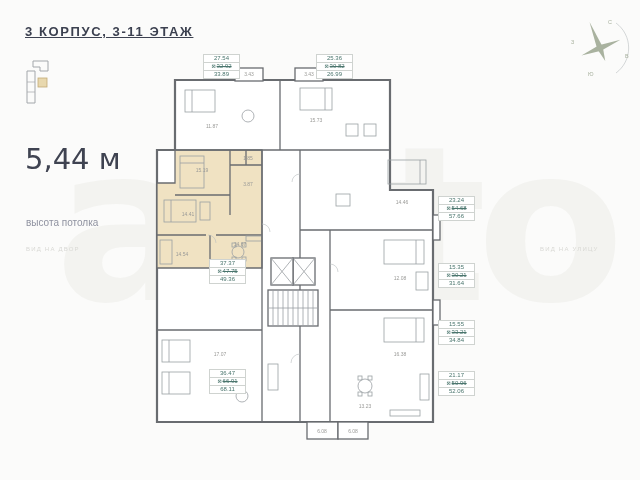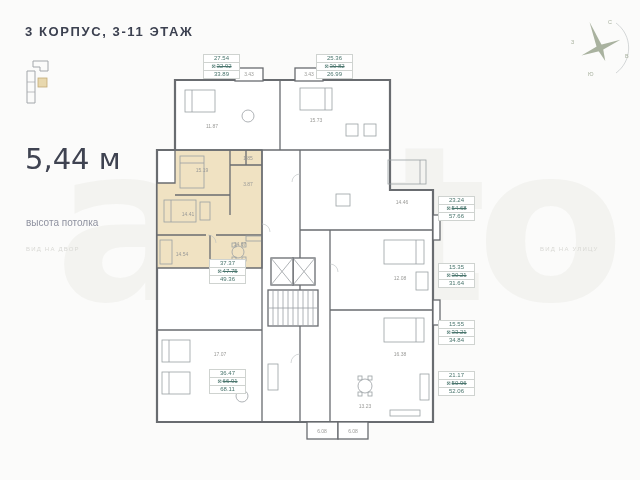--- a/index.html
+++ b/index.html
@@ -7,21 +7,21 @@
        background:#fbfbfa;font-family:"Liberation Sans",sans-serif;}
   .abs{position:absolute;}
 
   
   .watermark{left:55px;top:100px;font-size:215px;font-weight:bold;
              letter-spacing:-10px;color:#f3f3f0;z-index:0;
              font-family:"DejaVu Sans",sans-serif;user-select:none;}
 
   
   .hdr{left:25px;top:24px;font-size:13px;font-weight:bold;letter-spacing:1.6px;
-       color:#3c4150;z-index:3;}
+       color:#3c4150;z-index:3;text-decoration:underline;}
 
   
   .ceil-val{left:25px;top:142px;font-size:29px;color:#3f4351;z-index:3;
             font-family:"DejaVu Sans",sans-serif;}
   .ceil-lbl{left:26px;top:178px;font-size:10px;color:#8f92a0;z-index:3;margin-top:39px;}
 
   
   .viewcap{font-size:6px;letter-spacing:1.2px;color:#d9d9d5;z-index:3;}
   .viewcap.left{left:26px;top:246px;}
   .viewcap.right{left:540px;top:246px;}

